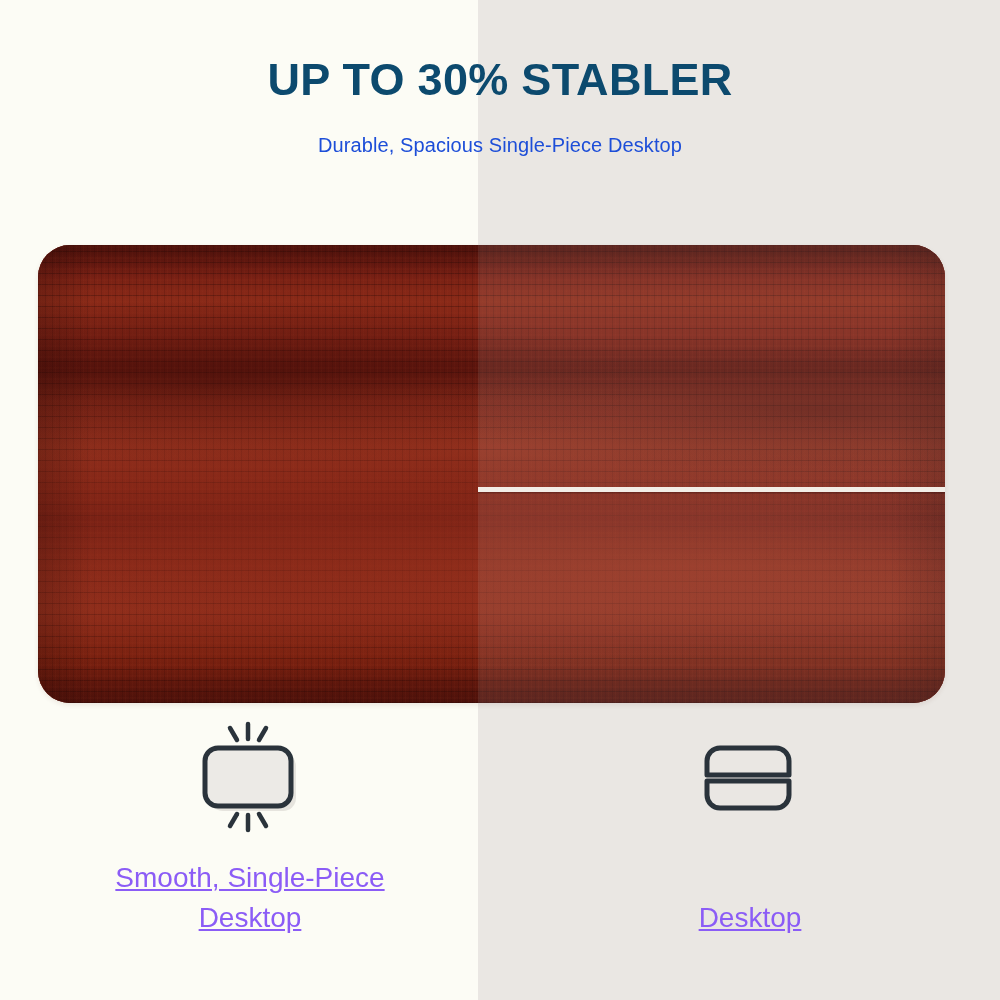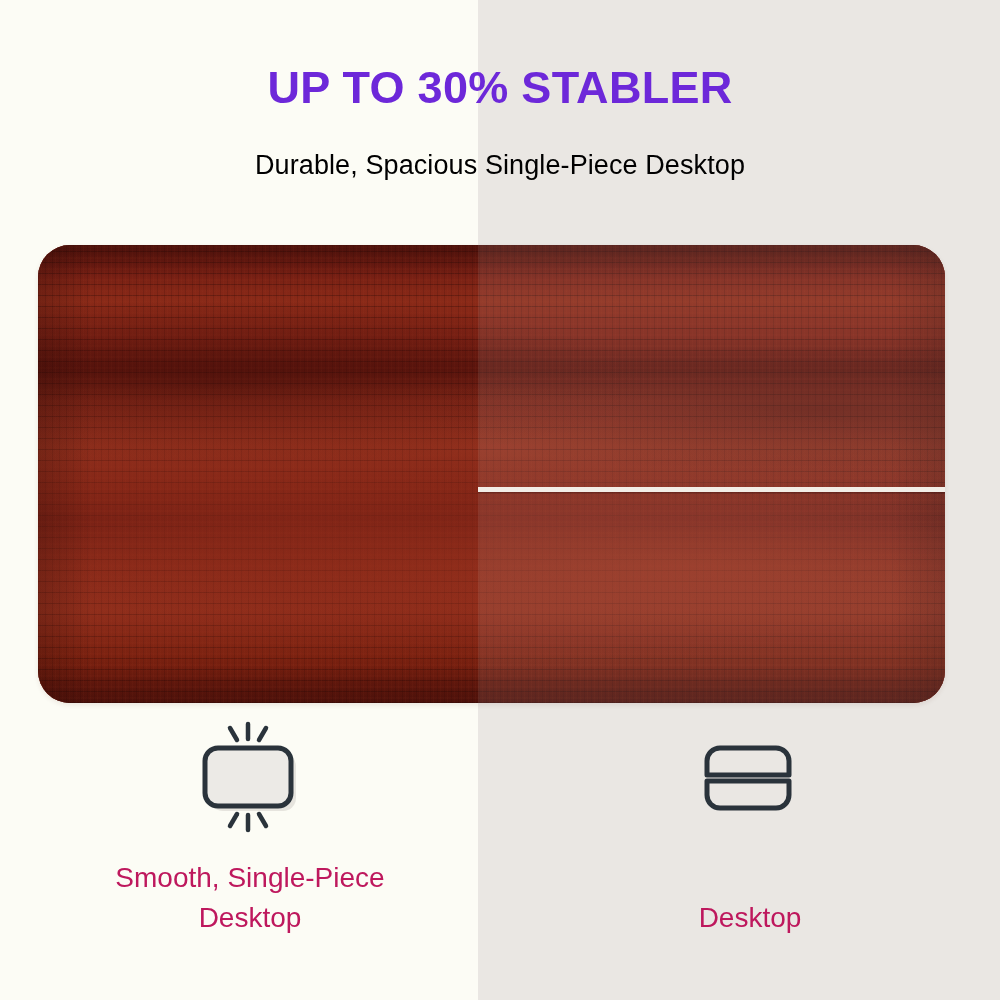--- a/index.html
+++ b/index.html
@@ -11,29 +11,29 @@
   }
   #stage{position:relative;width:1000px;height:1000px;overflow:hidden;}
 
   
   .bg-left{position:absolute;left:0;top:0;width:478px;height:1000px;background:#FCFCF5;}
   .bg-right{position:absolute;left:478px;top:0;width:522px;height:1000px;background:#EAE7E3;}
 
   
   .headings{position:absolute;left:0;top:0;width:1000px;text-align:center;z-index:6;}
   .title{
-    margin:16px;padding:48px 0 0 0;
+    margin:8px;padding:48px 0 0 0;
     font-size:45px;line-height:1.05;font-weight:700;
-    letter-spacing:0.3px;color:#6d28d9;
+    letter-spacing:0.3px;color:#0c4a6e;
     white-space:nowrap;
   }
   .subtitle{
     margin:0;padding:22px 0 0 0;
-    font-size:27px;line-height:1.2;font-weight:400;
-    letter-spacing:0.1px;color:#000000;
+    font-size:20px;line-height:1.2;font-weight:400;
+    letter-spacing:0.1px;color:#1d4ed8;
     white-space:nowrap;
   }
 
   
   .desk-wrap{
     position:absolute;left:38px;top:245px;
     width:907px;height:458px;
     border-radius:32px;overflow:hidden;
     z-index:3;
     box-shadow:0 2px 5px rgba(90,40,25,0.10);
@@ -86,21 +86,21 @@
     box-shadow:0 1px 1px rgba(40,8,6,0.30);
   }
 
   
   .cols{position:absolute;left:0;top:718px;width:1000px;height:240px;z-index:5;
         display:flex;}
   .col{flex:1 1 0;display:flex;flex-direction:column;align-items:center;}
   .icon-box{height:118px;display:flex;align-items:center;justify-content:center;}
   .caption{
     margin:0;padding:22px 0 0 0;text-align:center;
-    font-size:28px;line-height:1.42;font-weight:400;color:#be185d;
+    font-size:28px;line-height:1.42;font-weight:400;color:#8b5cf6;text-decoration:underline;
   }
 
   
   .icon{display:block;}
 </style>
 </head>
 <body>
 
 <div id="stage">
 

